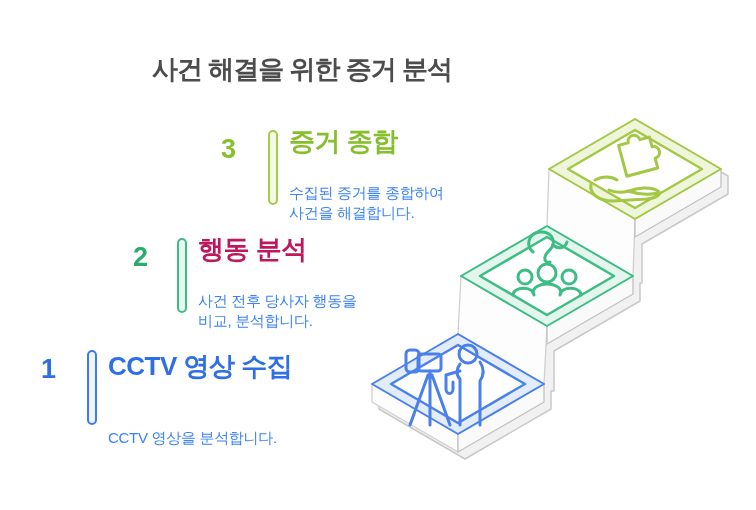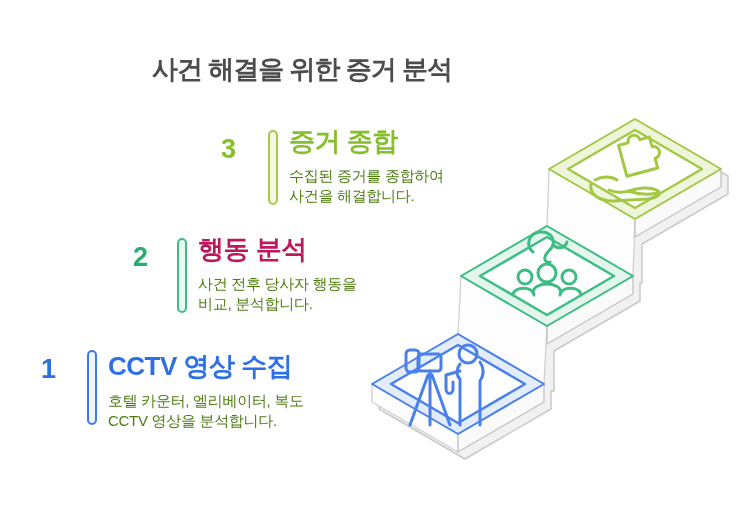--- a/index.html
+++ b/index.html
@@ -8,22 +8,22 @@
   .stage{position:absolute;inset:0;}
 
   .main-title{position:absolute;left:0;top:52px;width:604px;text-align:center;
     font-size:26px;font-weight:800;color:#4c4c4c;letter-spacing:-1px;margin:0;}
 
   .step .num{position:absolute;width:36px;text-align:right;
     font-size:27px;font-weight:700;line-height:1;}
   .step .bar{position:absolute;width:6px;height:71px;border-radius:6px;border:2.5px solid;}
   .step .txt{position:absolute;width:230px;}
   .step .txt h3{margin:0;font-size:26px;font-weight:700;letter-spacing:-0.5px;line-height:24px;}
-  .step .txt p{margin:13px 0 0;font-size:15px;font-weight:500;line-height:20px;
-    color:#4d7c0f;letter-spacing:-0.3px;}
+  .step .txt p{margin:30px 0 0;font-size:15px;font-weight:500;line-height:20px;
+    color:#3b82f6;letter-spacing:-0.3px;}
 
   .s3 .num{left:200px;top:136px;color:#85bf2b;}
   .s3 .bar{left:268px;top:130px;border-color:#a5cb4a;background:#f4f8e4;}
   .s3 .txt{left:289px;top:129px;}
   .s3 h3{color:#85bf2b;}
 
   .s2 .num{left:112px;top:244px;color:#2bac6e;}
   .s2 .bar{left:177px;top:238px;border-color:#3cbd84;background:#e9f8f0;}
   .s2 .txt{left:198px;top:237px;}
   .s2 h3{color:#be185d;}
@@ -125,18 +125,18 @@
       <p><span>사건 전후 당사자 행동을</span><br>
       <span>비교, 분석합니다.</span></p>
     </div>
   </section>
 
   <section class="step s1">
     <div class="num">1</div>
     <div class="bar"></div>
     <div class="txt">
       <h3>CCTV 영상 수집</h3>
-      <p><span>호텔 카운터, 엘리베이터, 복도</span><br>
+      <p><br>
       <span>CCTV 영상을 분석합니다.</span></p>
     </div>
   </section>
 
 </div>
 
 </body></html>

